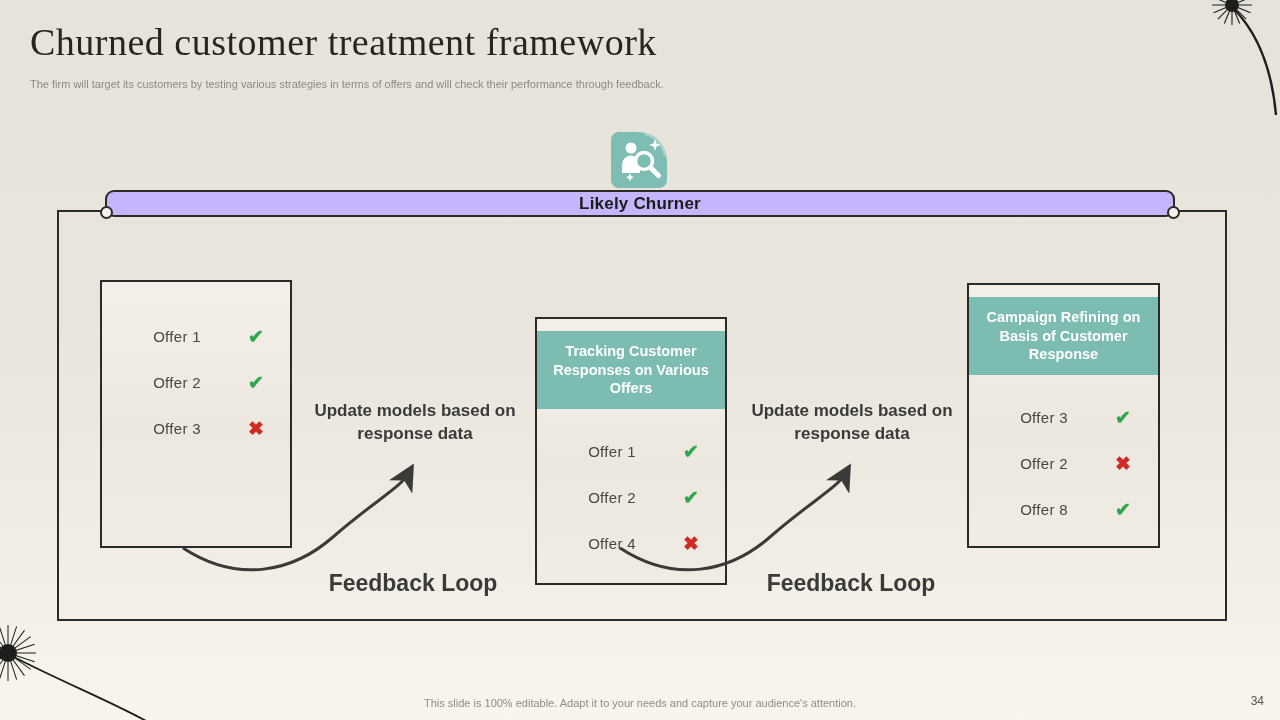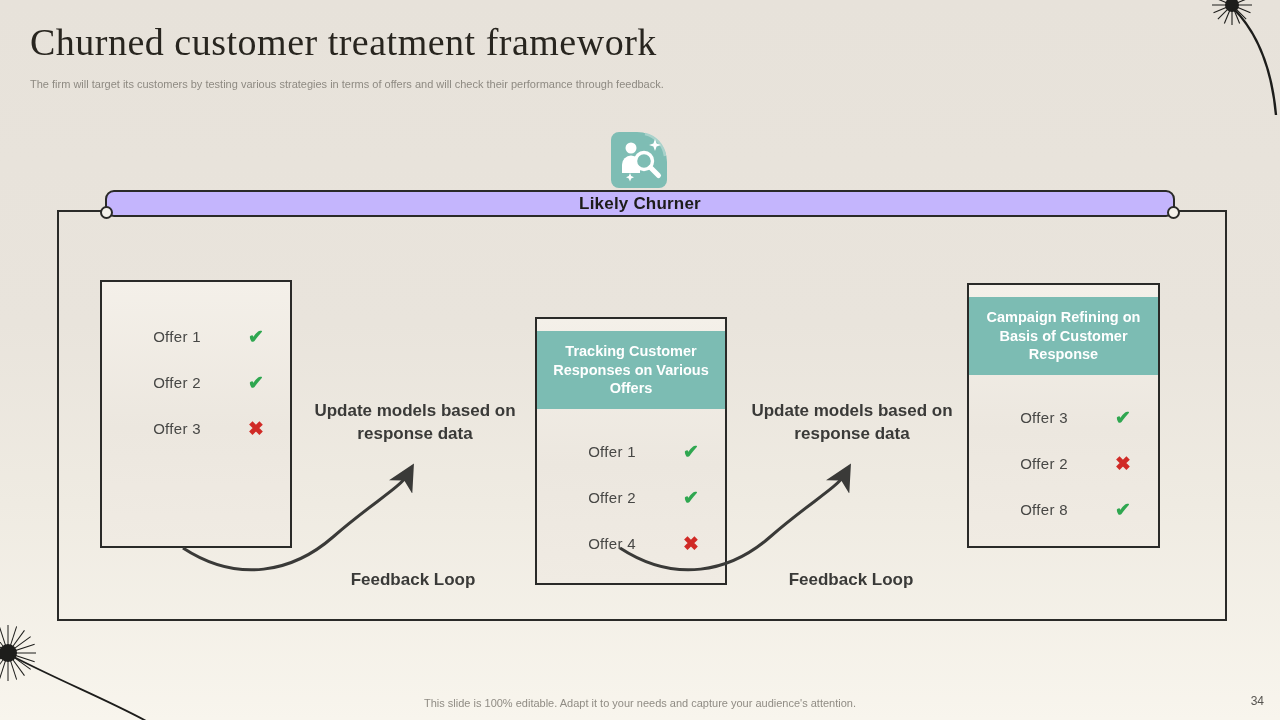--- a/index.html
+++ b/index.html
@@ -69,21 +69,21 @@
     position:absolute;left:138px;top:50%;transform:translateY(-50%);
     width:32px;text-align:center;font-size:19px;font-weight:700;
   }
   .card1{left:100px;top:280px;} .card2{left:535px;top:281px;margin-top:36px;} .card3{left:967px;top:283px;}
 
   
   .update-label{
     width:230px;text-align:center;font-size:17px;font-weight:700;color:#3a3a38;line-height:1.35;
   }
   .feedback-label{
-    width:170px;text-align:center;font-size:17px;font-weight:700;color:#3a3a38;
+    width:170px;text-align:center;font-size:23px;font-weight:700;color:#3a3a38;
   }
 
   
   .footer{left:0;right:0;top:697px;text-align:center;font-size:11px;color:#908c84;}
   .page-num{right:16px;top:694px;font-size:12px;color:#565450;}
 
   svg{display:block;}
 </style>
 </head>
 <body>

